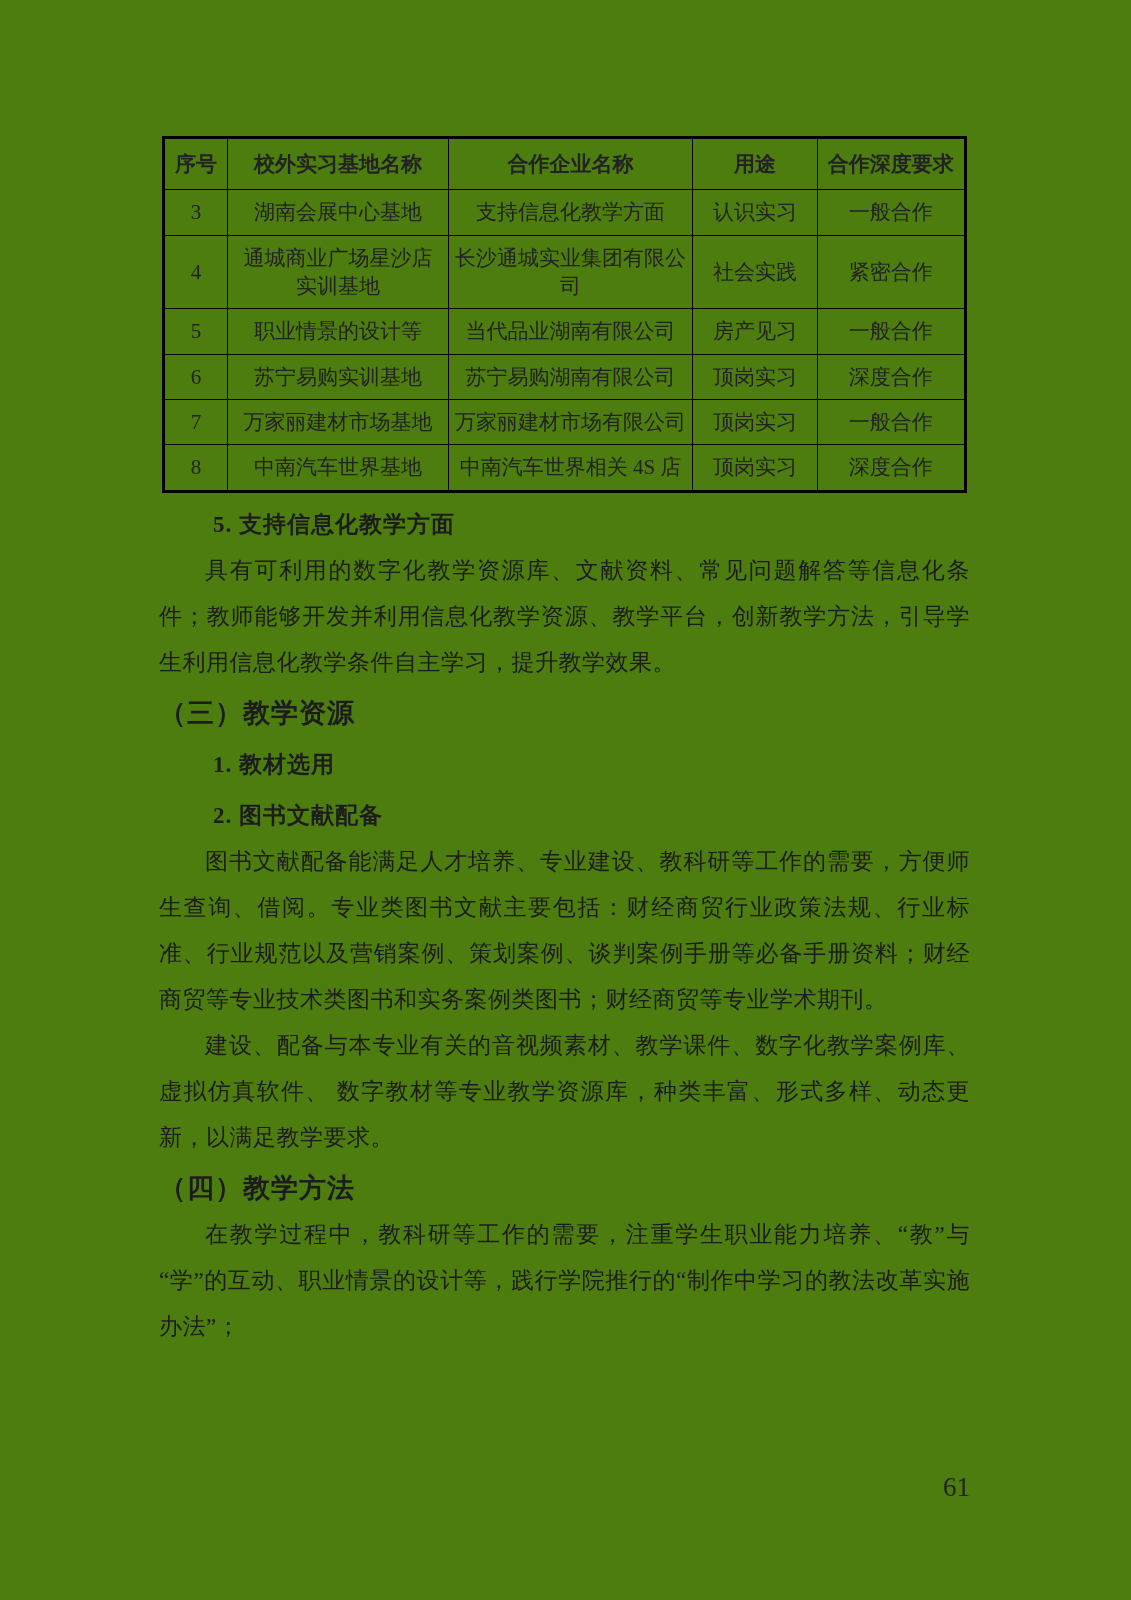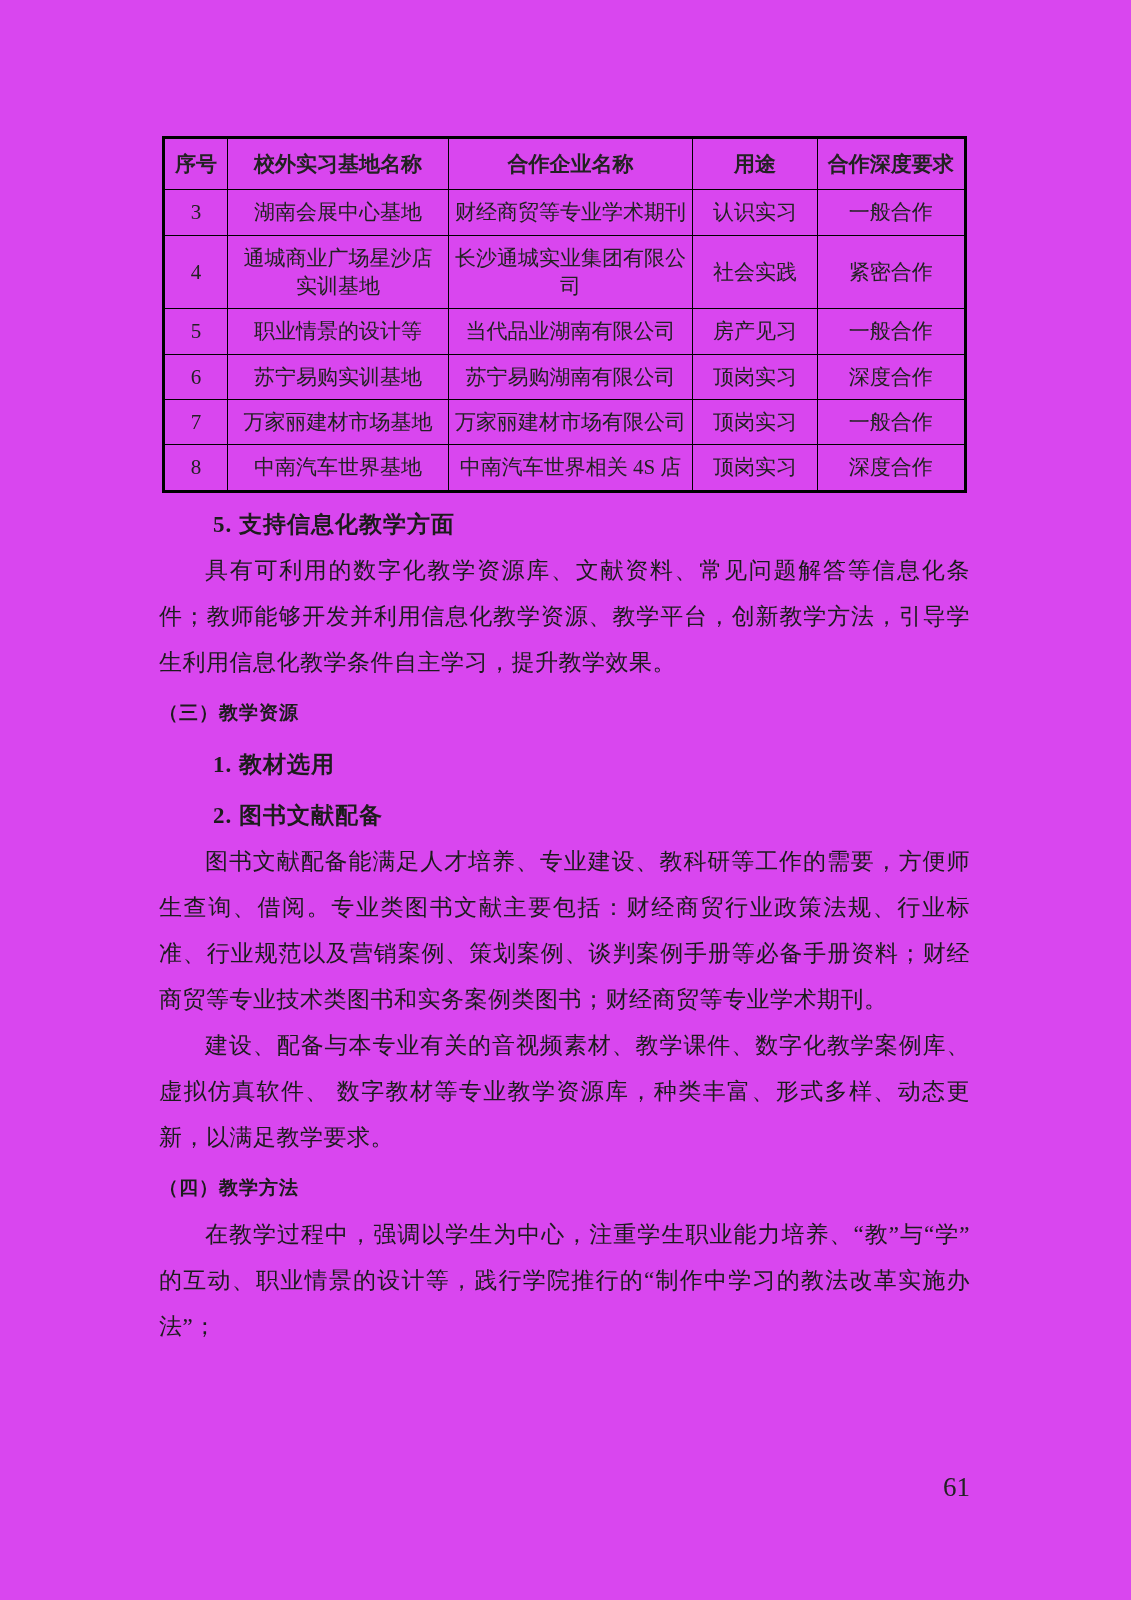--- a/index.html
+++ b/index.html
@@ -2,21 +2,21 @@
 <html lang="zh"><head>
 <meta charset="utf-8">
 <style>
   * { margin: 0; padding: 0; box-sizing: border-box; }
   html, body { background: #e8e8e8; }
   .page {
     position: relative;
     width: 1131px;
     height: 1600px;
     margin: 0 auto;
-    background: #d946ef;
+    background: #4d7c0f;
     color: #1c1c1c;
     font-family: "Liberation Serif", "DejaVu Serif", serif;
     overflow: hidden;
   }
   .content {
     position: absolute;
     left: 159px;
     top: 136px;
     width: 811px;
   }
@@ -52,21 +52,21 @@
   .sections { margin-top: 9px; font-size: 23px; line-height: 46px; }
   .sections .h3 {
     font-weight: bold;
     margin-left: 54px;
     margin-top: 5px;
     letter-spacing: 1px;
   }
   .sections .h2 {
     font-family: Liberation Sans, sans-serif;
     font-weight: bold;
-    font-size: 19px;
+    font-size: 27px;
     line-height: 48px;
     margin-top: 3px;
     letter-spacing: 1px;
   }
   .sections .para {
     text-indent: 2em;
     text-align: justify;
     letter-spacing: 0.5px;
   }
   
@@ -100,21 +100,21 @@
             <th>校外实习基地名称</th>
             <th>合作企业名称</th>
             <th>用途</th>
             <th>合作深度要求</th>
           </tr>
       </thead>
       <tbody>
           <tr>
             <td>3</td>
             <td>湖南会展中心基地</td>
-            <td>财经商贸等专业学术期刊</td>
+            <td>支持信息化教学方面</td>
             <td>认识实习</td>
             <td>一般合作</td>
           </tr>
           <tr>
             <td>4</td>
             <td>通城商业广场星沙店实训基地</td>
             <td>长沙通城实业集团有限公司</td>
             <td>社会实践</td>
             <td>紧密合作</td>
           </tr>
@@ -151,19 +151,19 @@
 
     <div class="sections">
         <div class="h3">5. 支持信息化教学方面</div>
         <div class="para">具有可利用的数字化教学资源库、文献资料、常见问题解答等信息化条件；教师能够开发并利用信息化教学资源、教学平台，创新教学方法，引导学生利用信息化教学条件自主学习，提升教学效果。</div>
         <div class="h2">（三）教学资源</div>
         <div class="h3">1. 教材选用</div>
         <div class="h3">2. 图书文献配备</div>
         <div class="para">图书文献配备能满足人才培养、专业建设、教科研等工作的需要，方便师生查询、借阅。专业类图书文献主要包括：财经商贸行业政策法规、行业标准、行业规范以及营销案例、策划案例、谈判案例手册等必备手册资料；财经商贸等专业技术类图书和实务案例类图书；财经商贸等专业学术期刊。</div>
         <div class="para">建设、配备与本专业有关的音视频素材、教学课件、数字化教学案例库、虚拟仿真软件、 数字教材等专业教学资源库，种类丰富、形式多样、动态更新，以满足教学要求。</div>
         <div class="h2">（四）教学方法</div>
-        <div class="para">在教学过程中，强调以学生为中心，注重学生职业能力培养、“教”与“学”的互动、职业情景的设计等，践行学院推行的“制作中学习的教法改革实施办法”；</div>
+        <div class="para">在教学过程中，教科研等工作的需要，注重学生职业能力培养、“教”与“学”的互动、职业情景的设计等，践行学院推行的“制作中学习的教法改革实施办法”；</div>
       </div>
 
   </div>
 
   <div class="page-number">61</div>
 </div>
 
 </body></html>

